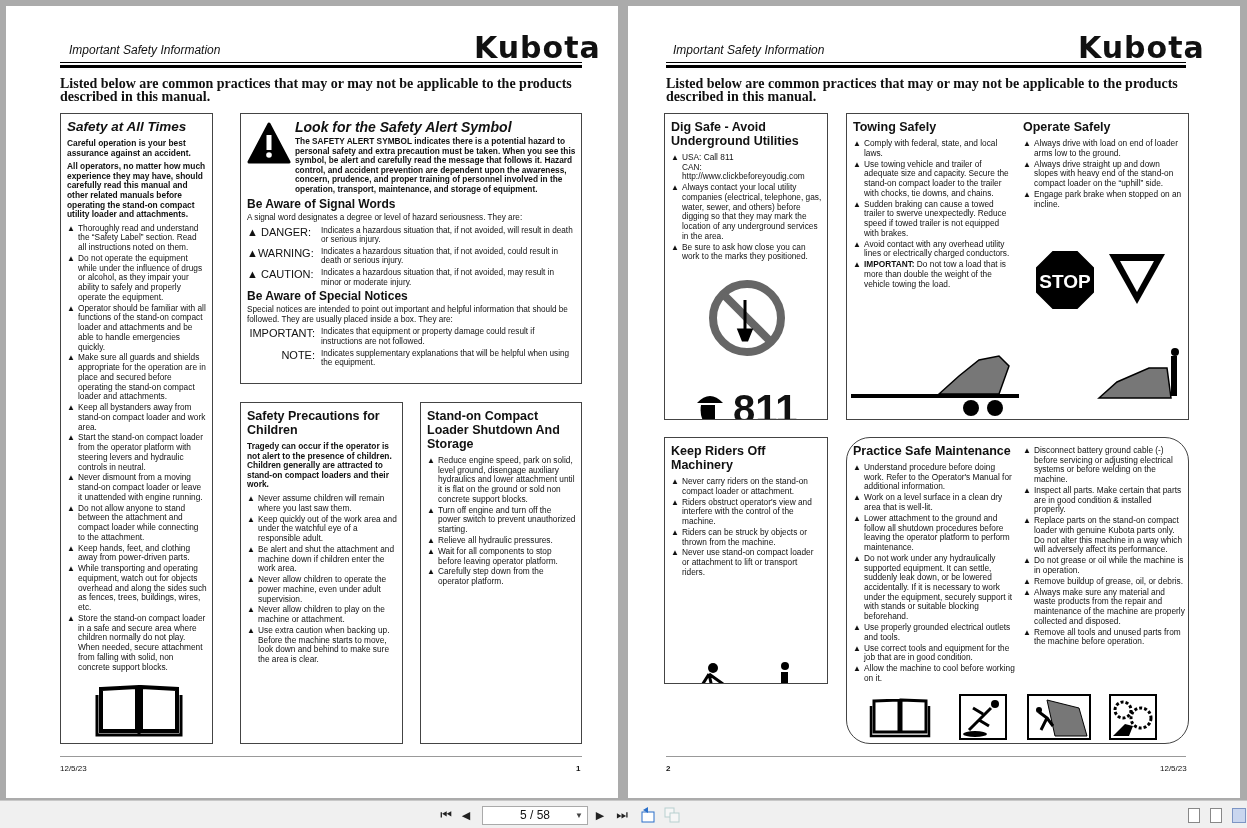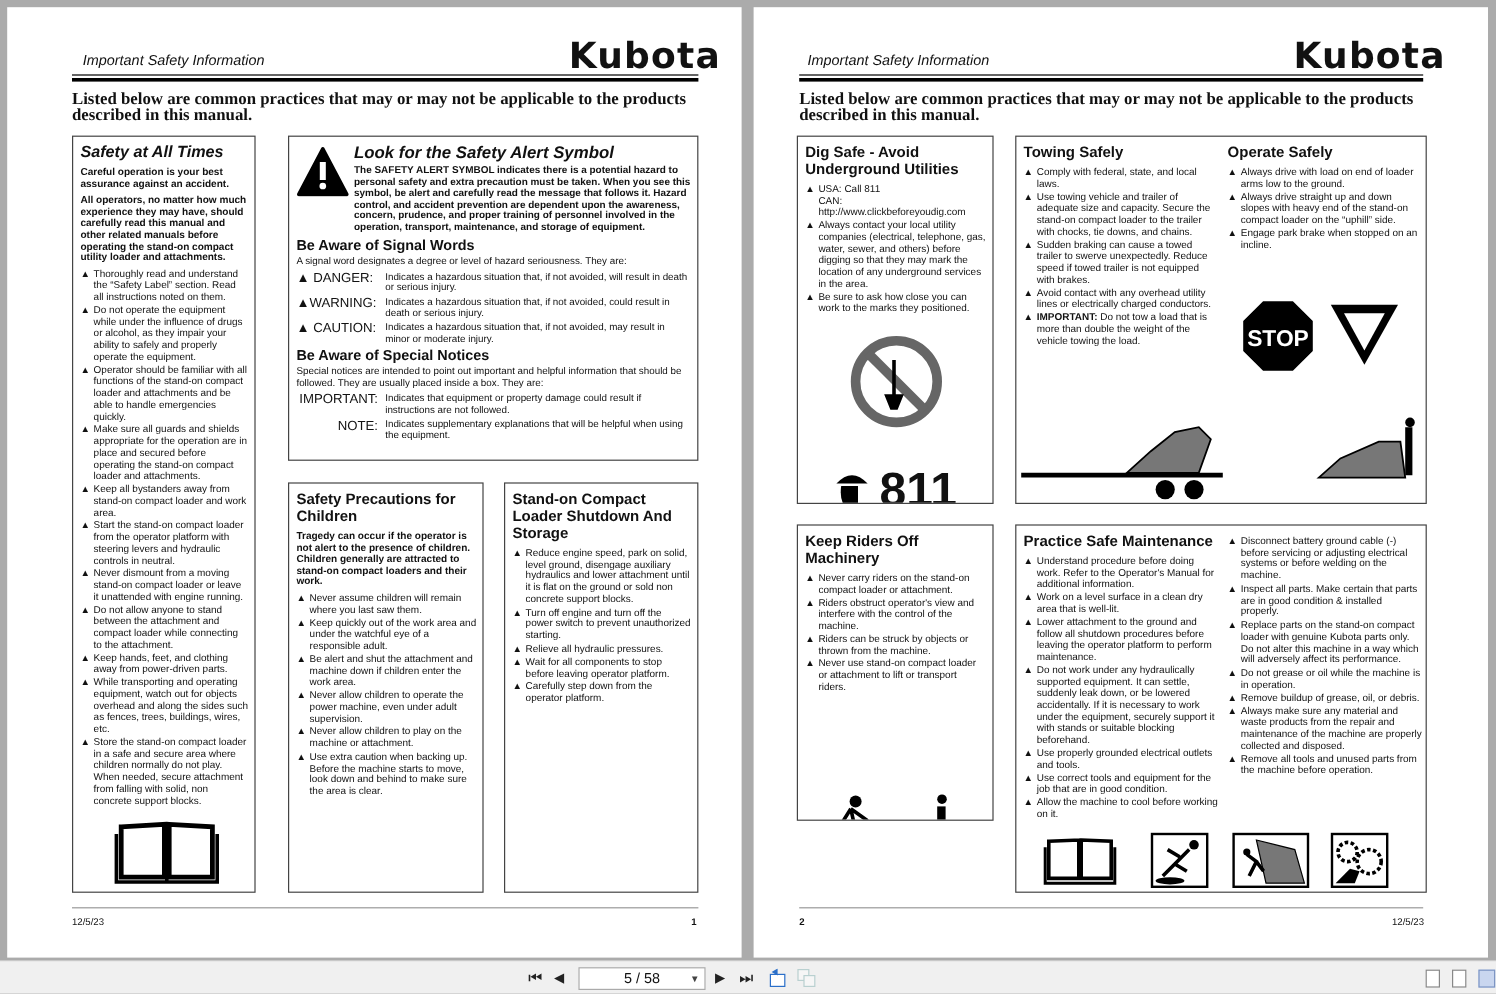--- a/index.html
+++ b/index.html
@@ -228,21 +228,21 @@
         <svg width="100" height="72" viewBox="0 0 100 72">
             <circle cx="20" cy="8" r="5" fill="#000"></circle>
             <path d="M16 14 L6 30 M16 14 L30 24 M16 14 L20 32 L10 46 M20 32 L32 40" stroke="#000" stroke-width="3" fill="none"></path>
             <path d="M22 68 L40 50 L70 36 L84 36 L88 68 Z" fill="#777" stroke="#000" stroke-width="1.5"></path>
             <circle cx="92" cy="6" r="4" fill="#000"></circle>
             <rect x="88" y="12" width="7" height="38" fill="#000"></rect>
           </svg>
       </div>
     </div>
 
-    <div class="box" style="left:218px; top:431px; width:343px; height:307px;">
+    <div class="box" style="left:218px; top:431px; width:343px; height:307px;border-radius:24px;">
       <div style="position:absolute; left:6px; top:6px; width:164px;">
         <h2>Practice Safe Maintenance</h2>
         <ul class="bl">
           <li>Understand procedure before doing work. Refer to the Operator's Manual for additional information.</li>
           <li>Work on a level surface in a clean dry area that is well-lit.</li>
           <li>Lower attachment to the ground and follow all shutdown procedures before leaving the operator platform to perform maintenance.</li>
           <li>Do not work under any hydraulically supported equipment. It can settle, suddenly leak down, or be lowered accidentally. If it is necessary to work under the equipment, securely support it with stands or suitable blocking beforehand.</li>
           <li>Use properly grounded electrical outlets and tools.</li>
           <li>Use correct tools and equipment for the job that are in good condition.</li>
           <li>Allow the machine to cool before working on it.</li>

